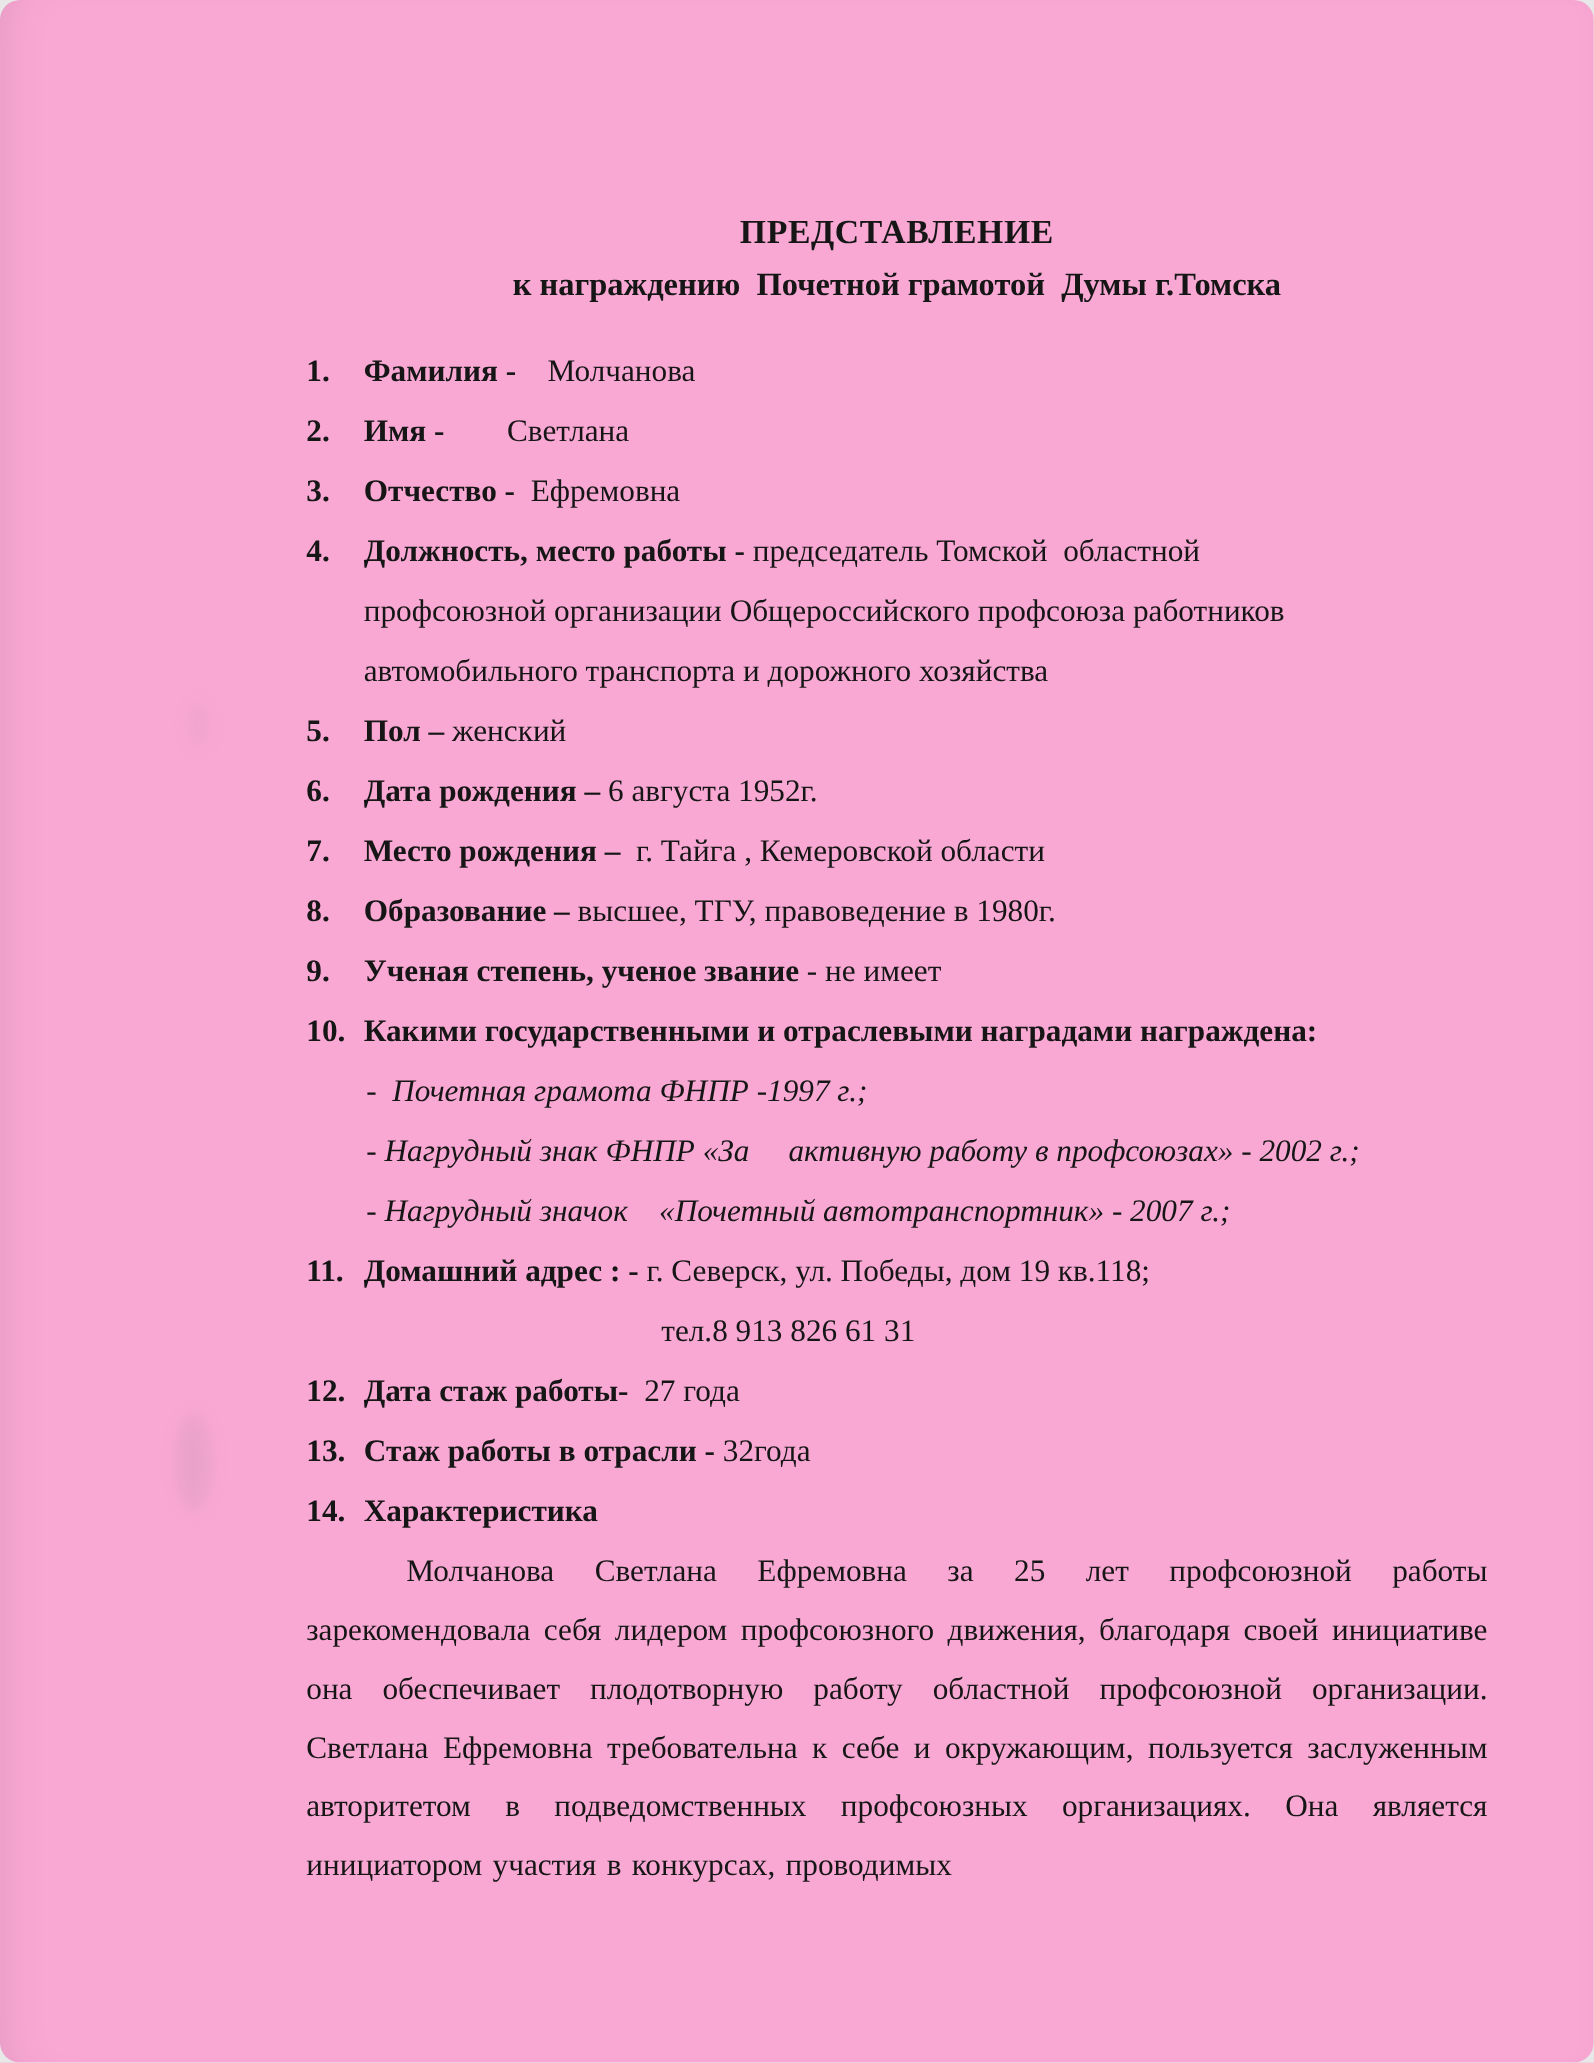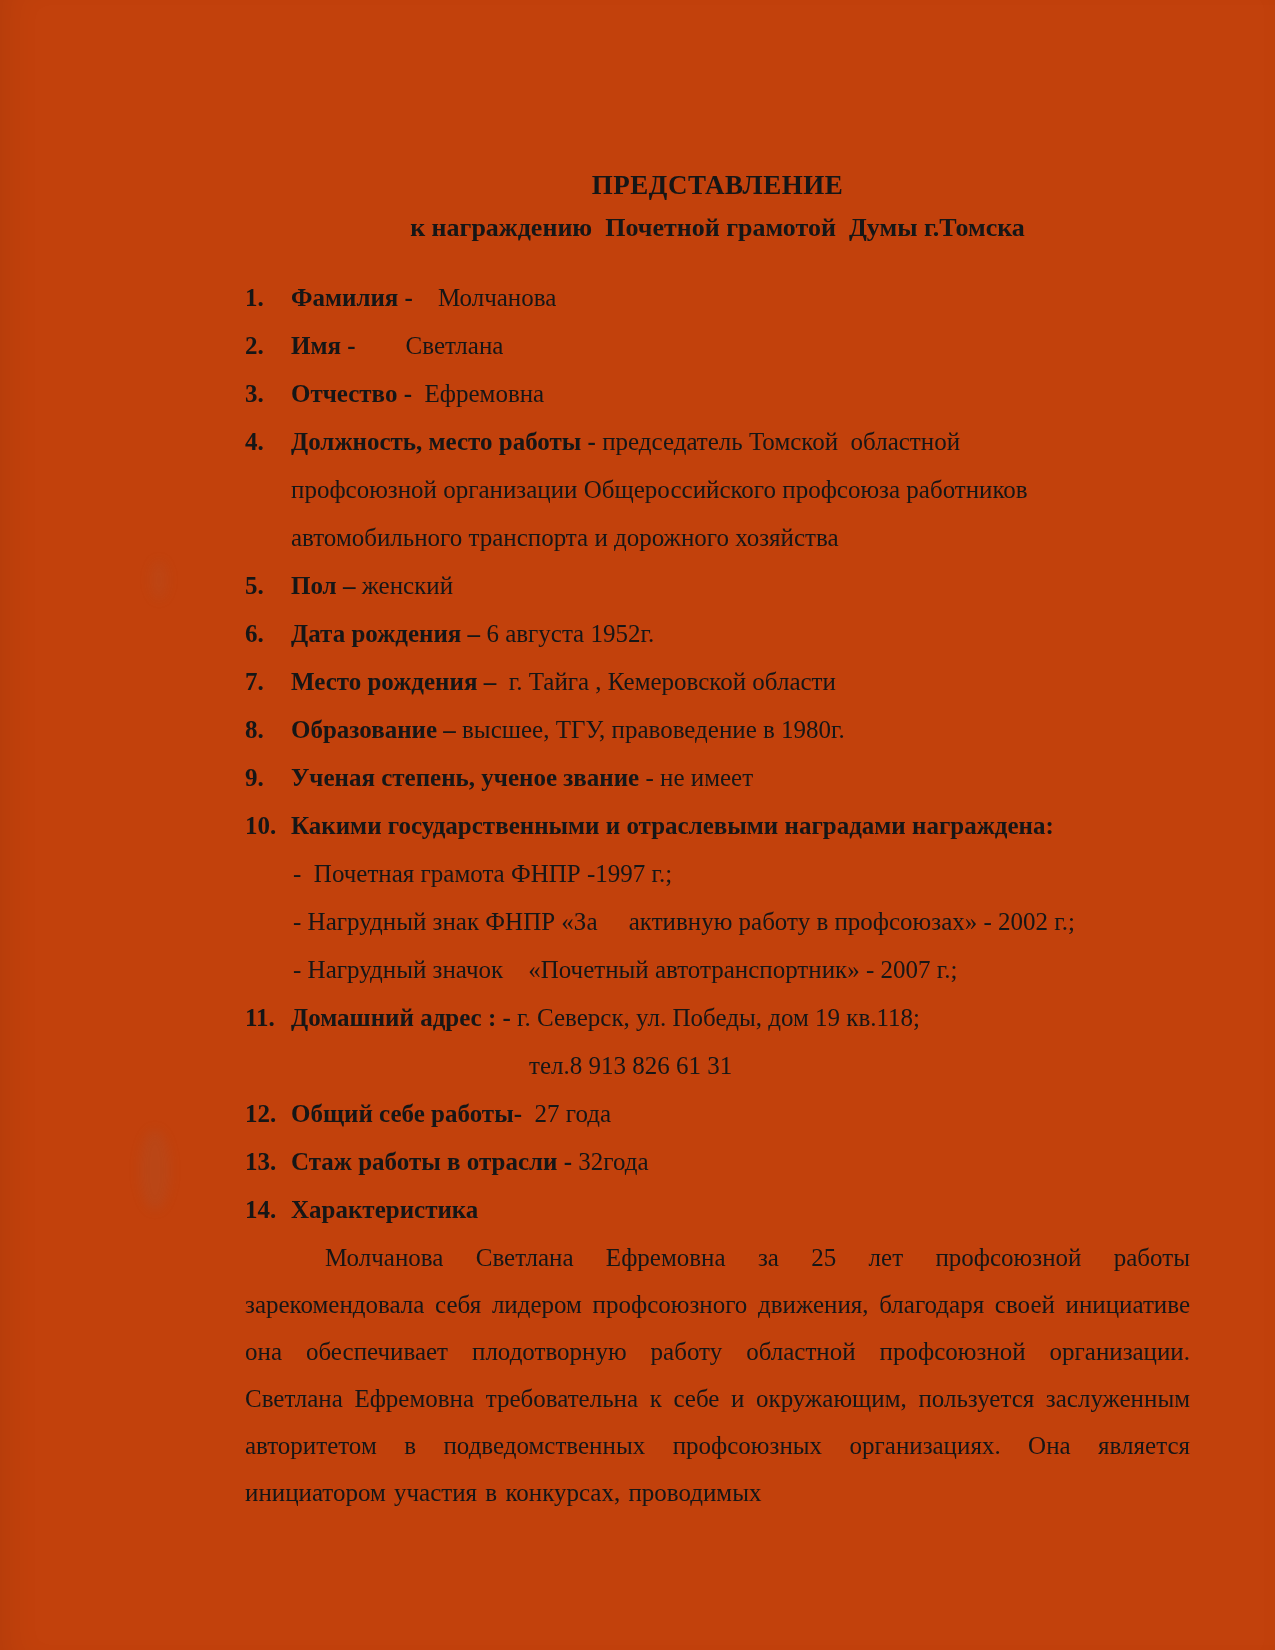--- a/index.html
+++ b/index.html
@@ -1,24 +1,25 @@
 <!DOCTYPE html>
 <html><head>
 <meta charset="utf-8">
 <style>
   html,body{margin:0;padding:0;background:#e8e8e8;}
   .page{
     position:relative;
     width:1275px;height:1650px;
     margin:0 auto;
-    background:#c2410c;
+    background:#f9a8d4;
     overflow:hidden;
     font-family:"Liberation Serif","DejaVu Serif",serif;
     color:#161616;
     box-shadow: inset 30px 0 40px -30px rgba(0,0,0,0.10), inset -15px 0 30px -25px rgba(0,0,0,0.05);
+    border-radius: 16px;
   }
   .content-col{
     position:absolute;
     left:245px; top:168px;
     width:945px;
   }
   .head{ text-align:center; margin-bottom:30px; }
   .title{
     font-weight:bold; font-size:27px; line-height:34px;
     letter-spacing:0.5px; margin-bottom:10px;
@@ -28,21 +29,21 @@
     font-weight:bold; font-size:26px; line-height:32px;
     white-space:pre-wrap;
   }
   .row{ display:flex; font-size:25px; line-height:48px; }
   .num{ width:46px; flex:none; font-weight:bold; }
   .content{ flex:1; }
   .lbl{ font-weight:bold; }
   .val{ white-space:pre-wrap; }
   .award-row{ display:flex; font-size:25px; line-height:48px; }
   .award-indent{ width:48px; flex:none; }
-  .award-text{ flex:1; white-space:pre-wrap; }
+  .award-text{ flex:1; white-space:pre-wrap;font-style:italic; }
   .phone-line{ margin-left:238px; white-space:pre-wrap; }
   .para{
     margin:0; font-size:25px; line-height:47px;
     text-align:justify; text-indent:80px; word-spacing:2px;
   }
   .para .lead{ font-weight:normal; }
   .smudge{
     position:absolute; pointer-events:none;
     background:rgba(120,120,120,0.10);
     filter:blur(6px); border-radius:50%;
@@ -132,21 +133,21 @@
     <div class="row">
       <span class="num">11.</span>
       <span class="content">
         <span class="lbl">Домашний адрес : -</span><span class="val"> г. Северск, ул. Победы, дом 19 кв.118;</span>
         <div class="phone-line">тел.8 913 826 61 31</div>
       </span>
     </div>
 
     <div class="row">
       <span class="num">12.</span>
-      <span class="content"><span class="lbl">Общий себе работы-</span><span class="val">  27 года</span></span>
+      <span class="content"><span class="lbl">Дата стаж работы-</span><span class="val">  27 года</span></span>
     </div>
 
     <div class="row">
       <span class="num">13.</span>
       <span class="content"><span class="lbl">Стаж работы в отрасли -</span><span class="val"> 32года</span></span>
     </div>
 
     <div class="row">
       <span class="num">14.</span>
       <span class="content"><span class="lbl">Характеристика</span><span class="val"></span></span>

